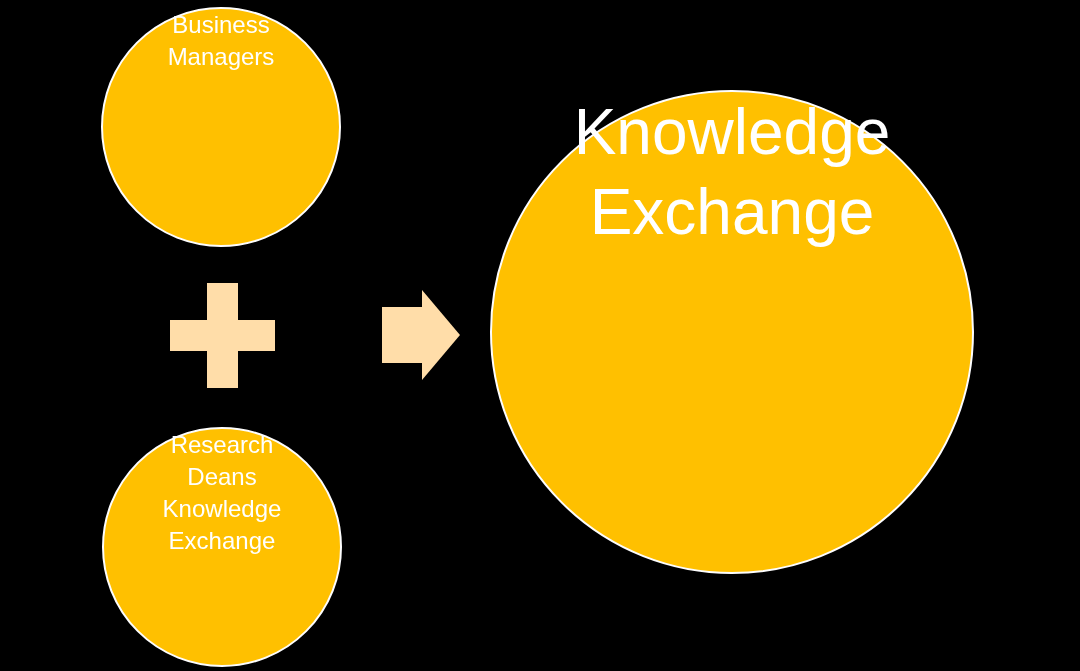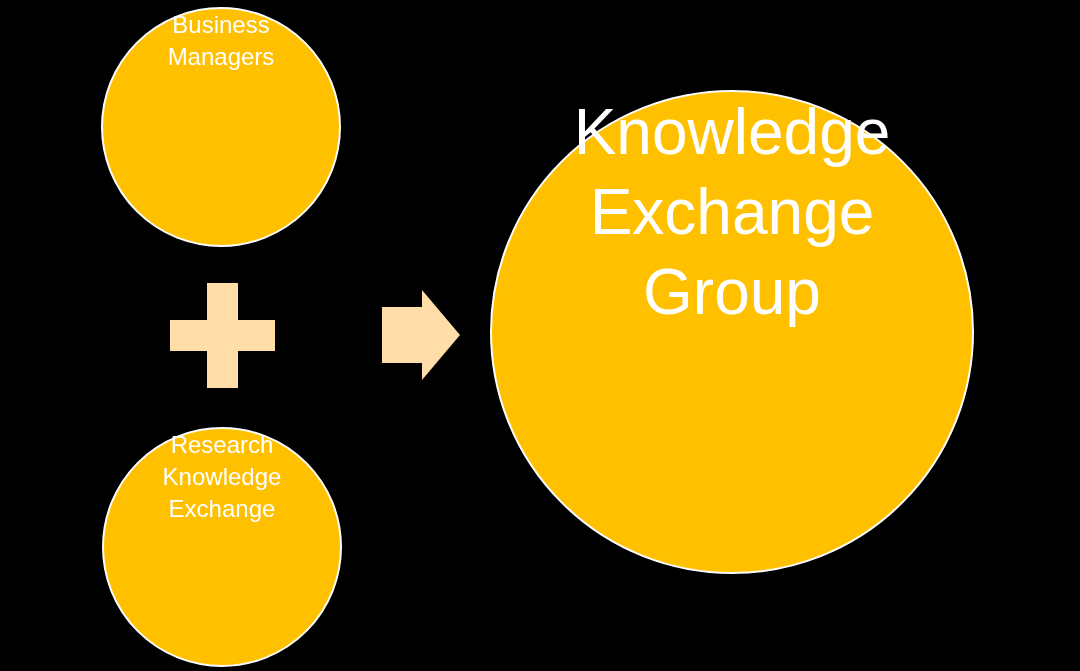--- a/index.html
+++ b/index.html
@@ -99,31 +99,31 @@
   </div>
 
   <div class="plus">
     <div class="bar-h"></div>
     <div class="bar-v"></div>
   </div>
 
   <div class="circle circle-small" id="circle-adrke">
     <div>
       <div>Research</div>
+      <div>Deans</div>
       <div>Knowledge</div>
       <div>Exchange</div>
     </div>
   </div>
 
   <div class="arrow">
     <div class="body"></div>
     <div class="head"></div>
   </div>
 
   <div class="circle circle-big">
     <div>
       <div>Knowledge</div>
       <div>Exchange</div>
-      <div>Group</div>
     </div>
   </div>
 
 </div>
 
 </body></html>

